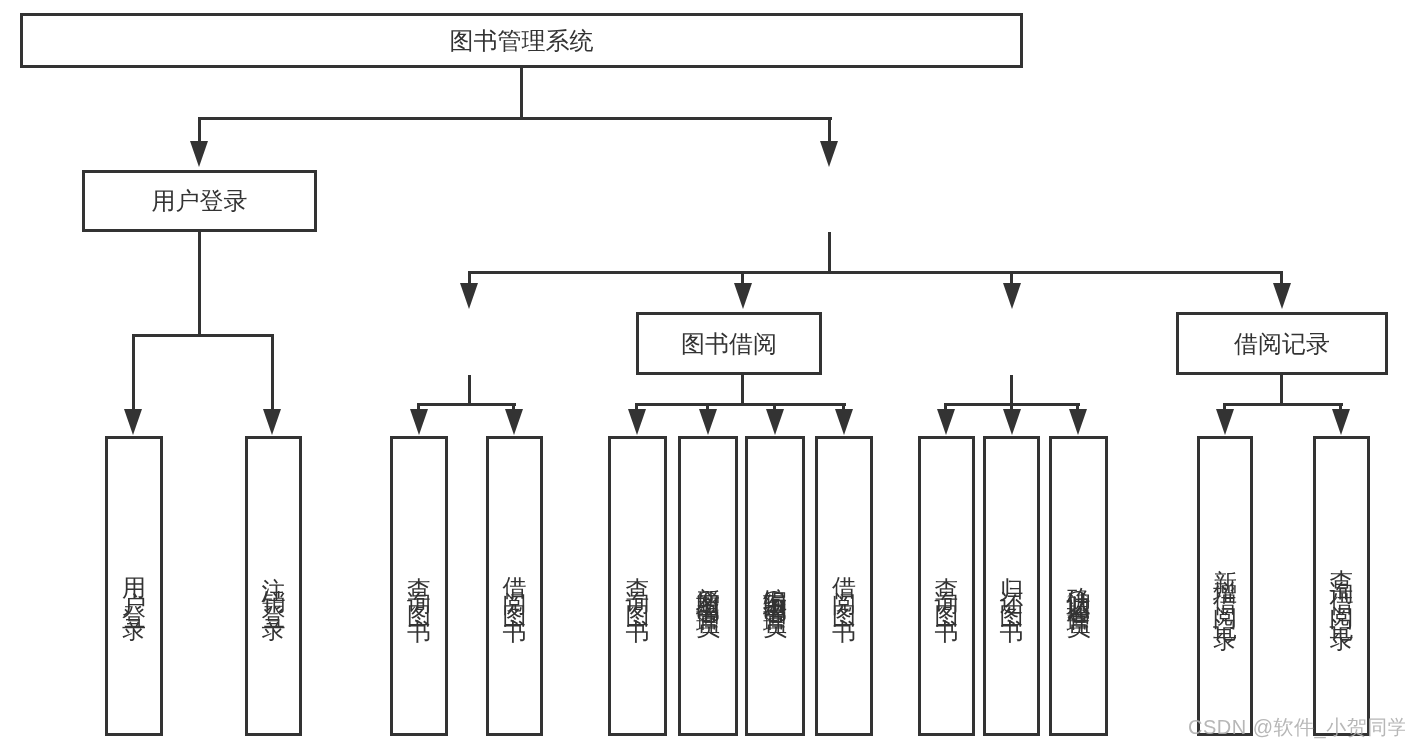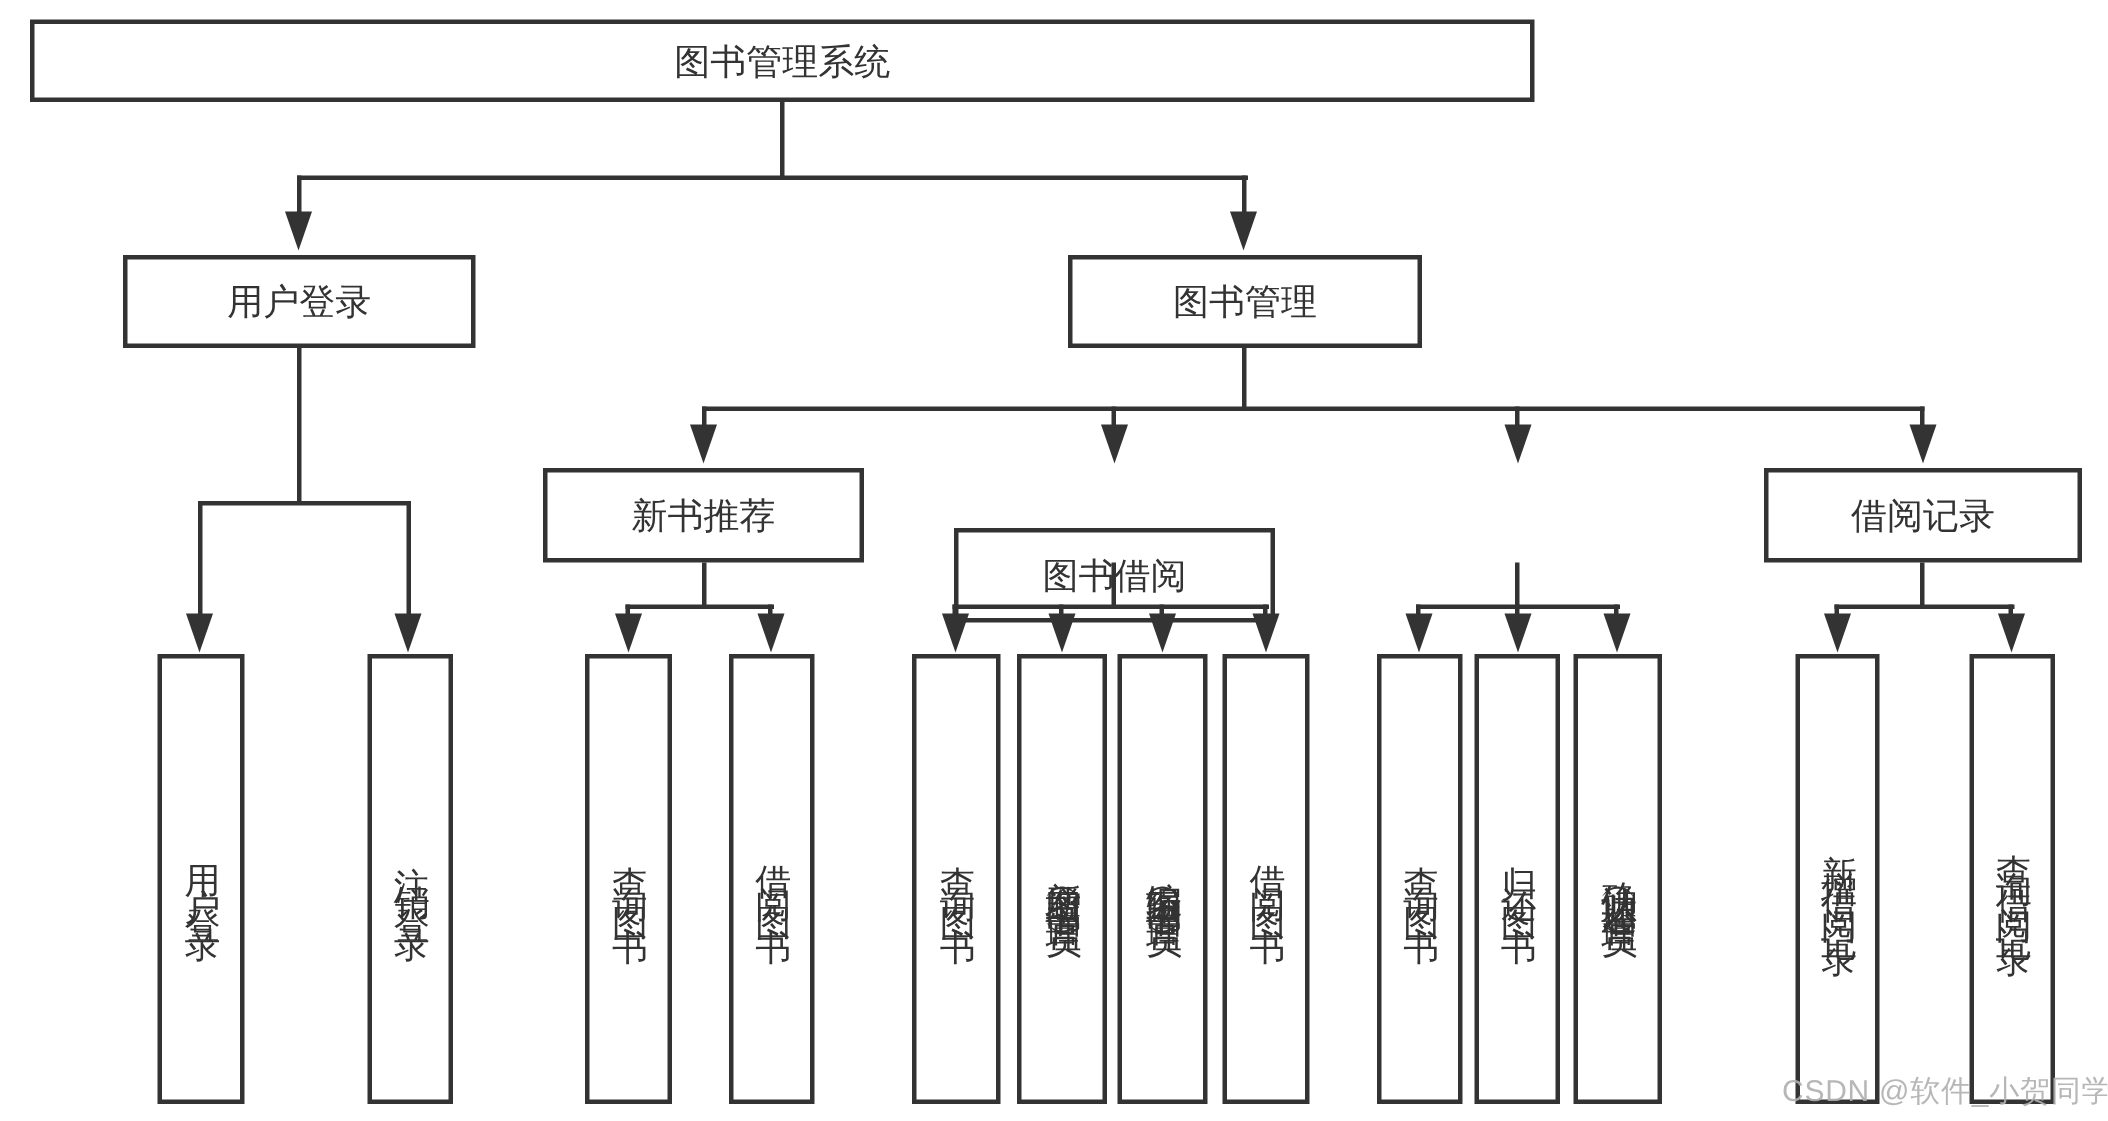--- a/index.html
+++ b/index.html
@@ -50,46 +50,40 @@
   <div class="vline" style="left:520px;top:68px;height:50px;"></div>
   <div class="hline" style="left:198px;top:117px;width:634px;"></div>
   <div class="vline" style="left:198px;top:117px;height:26px;"></div>
   <div class="arrow" style="left:190px;top:141px;"></div>
   <div class="vline" style="left:828px;top:117px;height:26px;"></div>
   <div class="arrow" style="left:820px;top:141px;"></div>
 
   <div class="box" style="left:82px;top:170px;width:235px;height:62px;">
     <span>用户登录</span>
   </div>
-  <div class="box" style="left:712px;top:170px;width:236px;height:62px;">
-    <span>图书管理</span>
-  </div>
 
   <div class="vline" style="left:198px;top:232px;height:104px;"></div>
   <div class="hline" style="left:132px;top:334px;width:142px;"></div>
   <div class="vline" style="left:132px;top:334px;height:76px;"></div>
   <div class="arrow" style="left:124px;top:409px;"></div>
   <div class="vline" style="left:271px;top:334px;height:76px;"></div>
   <div class="arrow" style="left:263px;top:409px;"></div>
 
   <div class="vline" style="left:828px;top:232px;height:42px;"></div>
   <div class="hline" style="left:468px;top:271px;width:815px;"></div>
   <div class="vline" style="left:468px;top:271px;height:14px;"></div>
   <div class="arrow" style="left:460px;top:283px;"></div>
   <div class="vline" style="left:741px;top:271px;height:14px;"></div>
   <div class="arrow" style="left:734px;top:283px;"></div>
   <div class="vline" style="left:1010px;top:271px;height:14px;"></div>
   <div class="arrow" style="left:1003px;top:283px;"></div>
   <div class="vline" style="left:1280px;top:271px;height:14px;"></div>
   <div class="arrow" style="left:1273px;top:283px;"></div>
 
-  <div class="box" style="left:362px;top:312px;width:214px;height:63px;">
-    <span>新书推荐</span>
-  </div>
-  <div class="box" style="left:636px;top:312px;width:214px;height:63px;margin-top:40px;">
+  <div class="box" style="left:636px;top:312px;width:186px;height:63px;">
     <span>图书借阅</span>
   </div>
   <div class="box" style="left:1176px;top:312px;width:212px;height:63px;">
     <span>借阅记录</span>
   </div>
 
   <div class="vline" style="left:468px;top:375px;height:31px;"></div>
   <div class="hline" style="left:417px;top:403px;width:99px;"></div>
   <div class="vline" style="left:417px;top:403px;height:8px;"></div>
   <div class="arrow" style="left:410px;top:409px;"></div>

